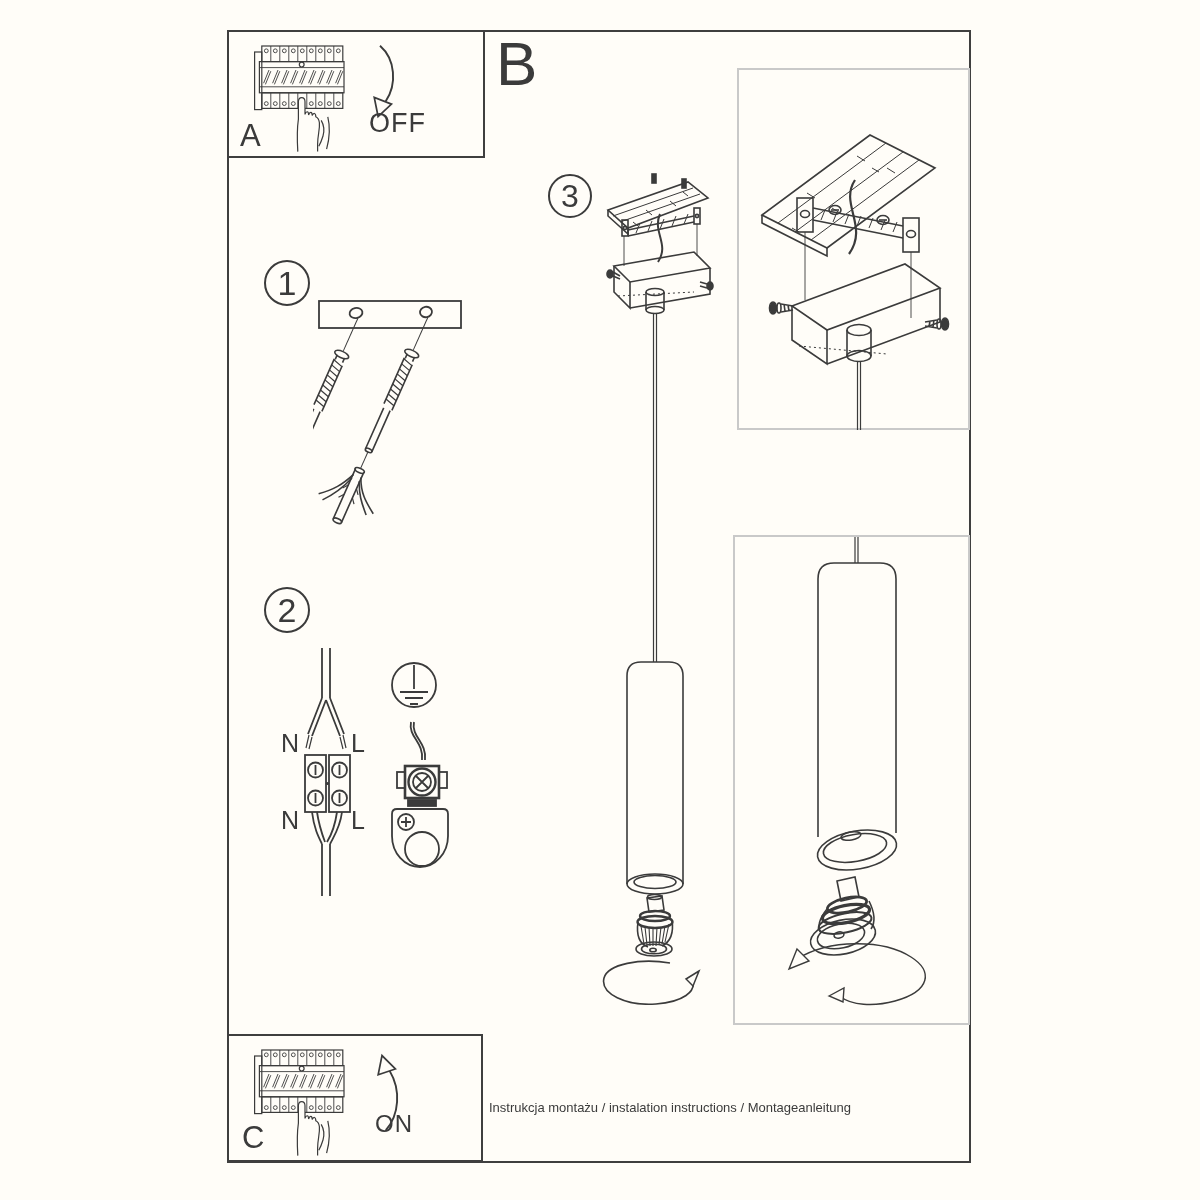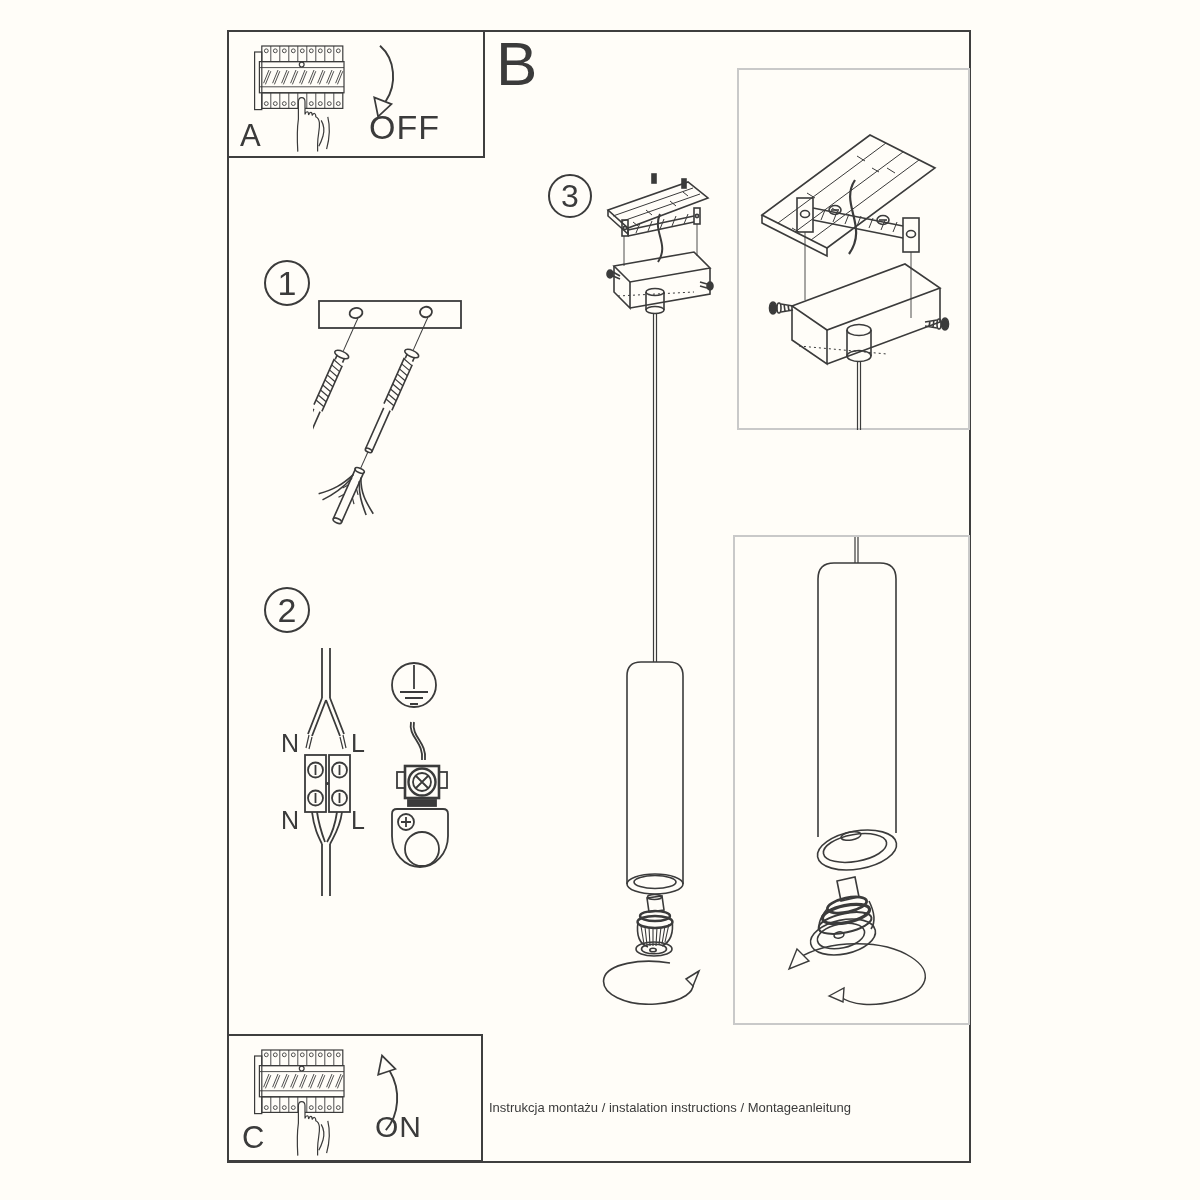--- a/index.html
+++ b/index.html
@@ -4,21 +4,21 @@
 <style>
   html,body{margin:0;padding:0;background:#fffdf8;}
   #canvas{position:relative;width:1200px;height:1200px;background:#fffdf8;overflow:hidden;
           font-family:"Liberation Sans","DejaVu Sans",sans-serif;color:#3b3b3b;}
   .abs{position:absolute;}
   .frame{border:2px solid #3f3f3f;box-sizing:border-box;background:transparent;}
   .lightbox{border:2px solid #c9c9c9;box-sizing:border-box;background:transparent;}
   .badge{border:2.5px solid #3b3b3b;border-radius:50%;width:46px;height:46px;
          display:flex;align-items:center;justify-content:center;font-size:34px;box-sizing:border-box;}
   .biglabel{font-size:31px;}
-  .onoff{font-size:34px;letter-spacing:1px;}
+  .onoff{font-size:27px;letter-spacing:1px;}
   .nl{font-size:25px;}
   #b-label{font-size:62px;}
   .footer{font-size:13px;line-height:21.5px;white-space:nowrap;}
   svg{display:block;}
 </style>
 </head>
 <body>
 
 <svg width="0" height="0" style="position:absolute">
   <defs>
@@ -308,21 +308,21 @@
   </svg>
 
   <div class="abs frame" style="left:227px;top:1034px;width:256px;height:128px;">
     <svg class="abs" style="left:22px;top:8px;" width="102" height="114" viewBox="0 0 170 190">
       <use href="#breaker-panel"></use>
     </svg>
     <svg class="abs" style="left:124px;top:10px;" width="58" height="88" viewBox="0 0 60 92">
       <path d="M34 88 C48 72 50 46 38 26" fill="none" stroke="#3b3b3b" stroke-width="2"></path>
       <polygon points="30,10 26,30 44,24" fill="#fffdf8" stroke="#3b3b3b" stroke-width="1.8"></polygon>
     </svg>
-    <span class="abs onoff" style="left:146px;top:74px;font-size:30px;text-align:center;">ON</span>
+    <span class="abs onoff" style="left:146px;top:74px;font-size:24px;text-align:center;">ON</span>
     <span class="abs biglabel" style="left:13px;top:84px;">C</span>
   </div>
 
   <div class="abs footer" style="left:489px;top:1097px;">
     <div>Instrukcja montażu / instalation instructions / Montageanleitung</div>
   </div>
 
 </div>
 
 </body></html>

